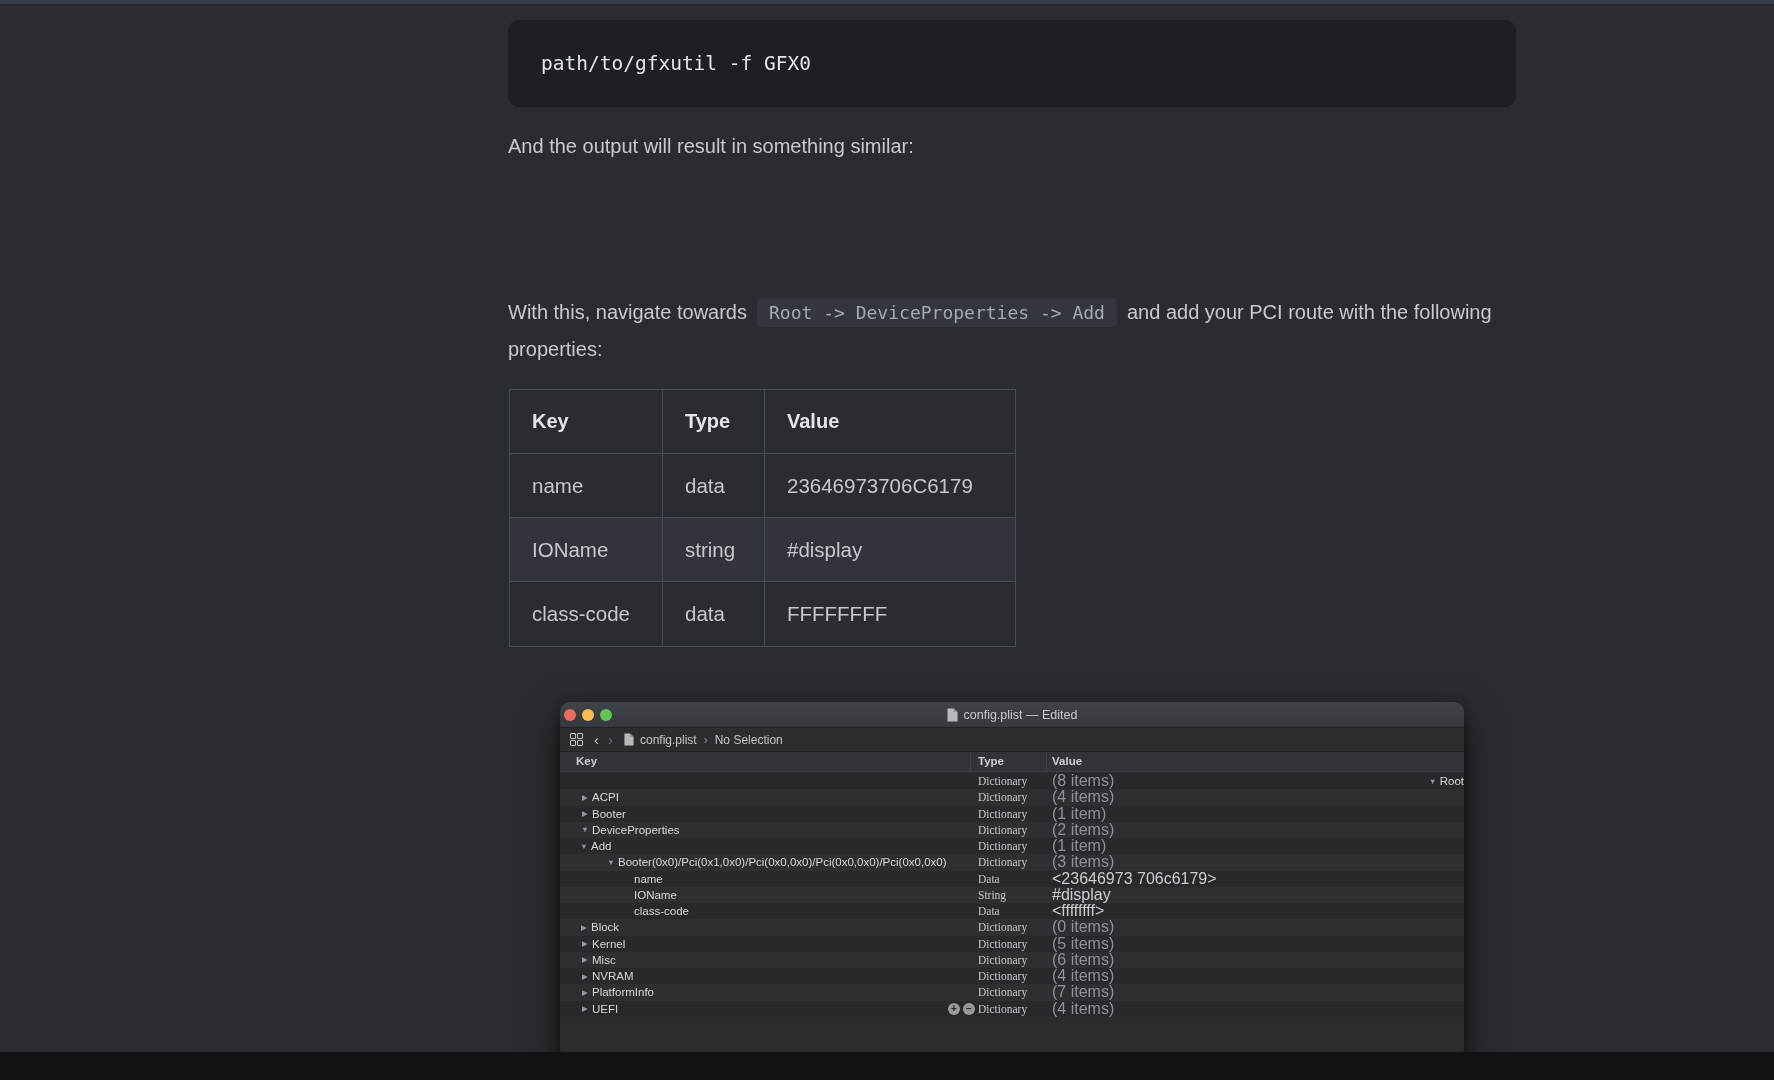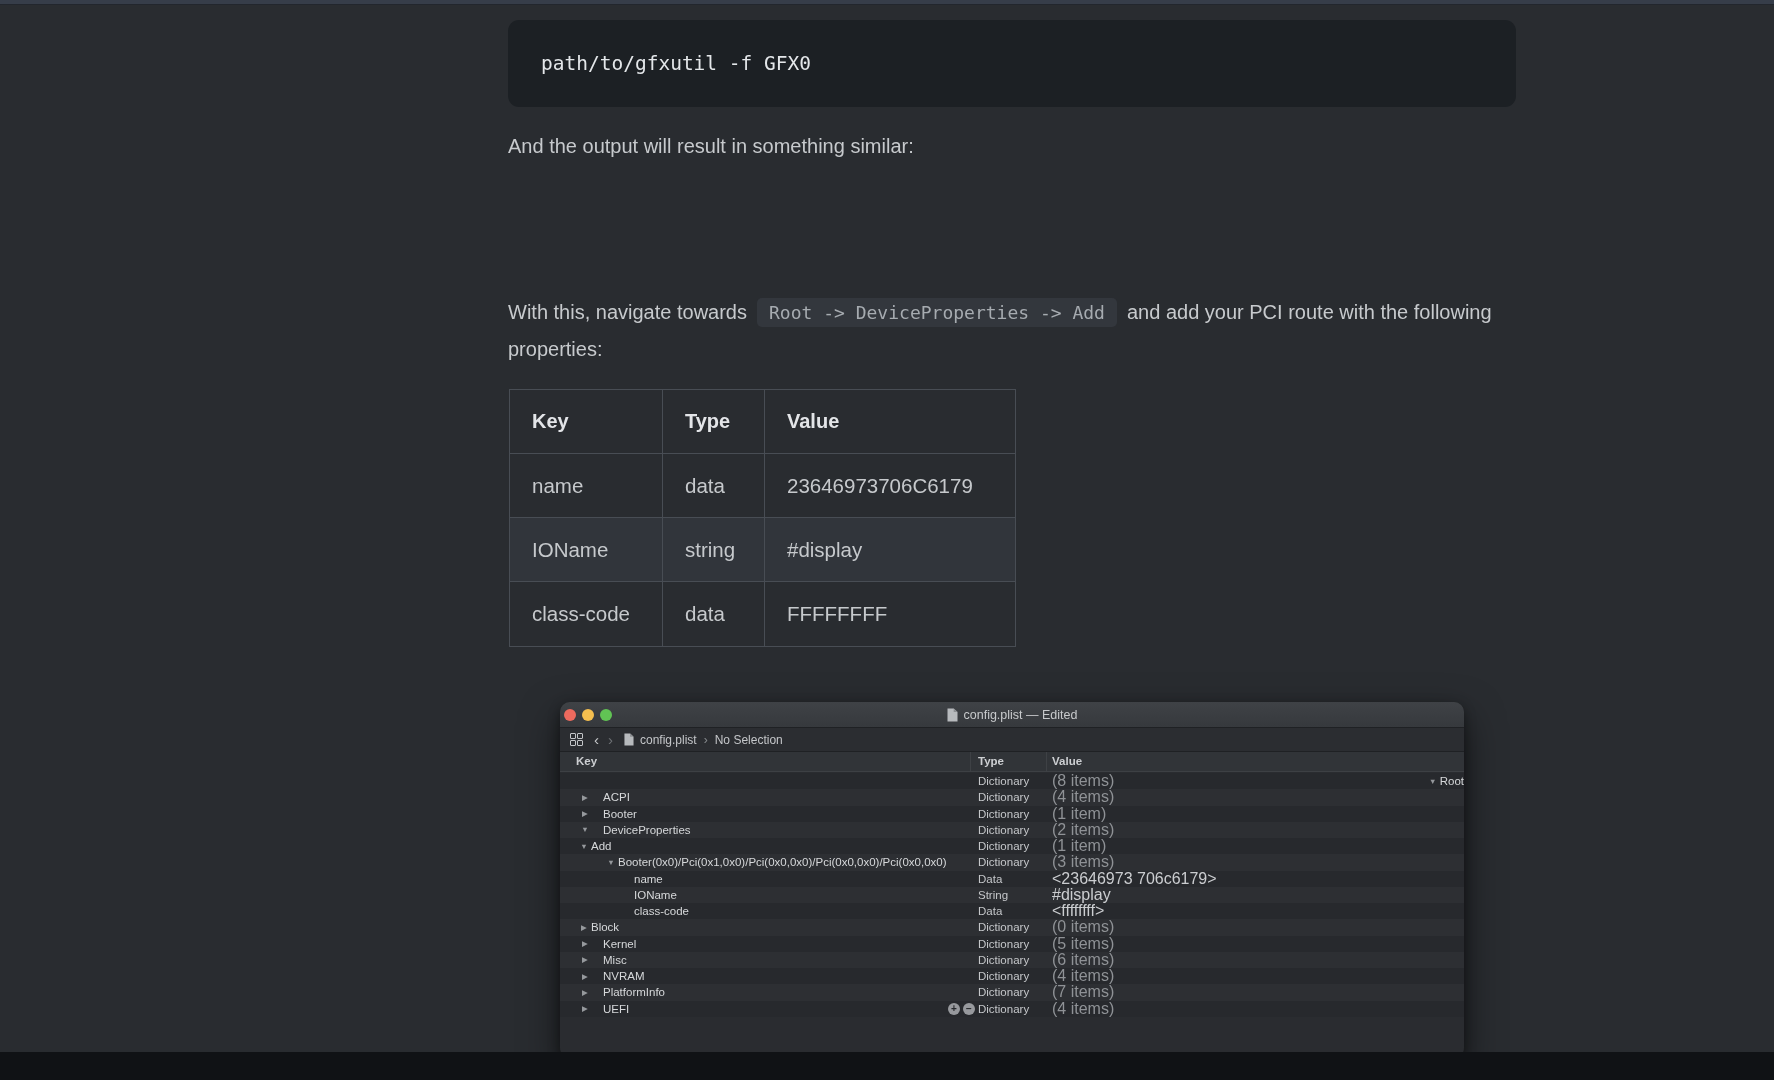--- a/index.html
+++ b/index.html
@@ -67,24 +67,24 @@
   .colheader .ch-value { position:absolute; left:492px; top:3px; }
   .colheader .vline { position:absolute; top:0; width:1px; height:20px; background:#3e4145; }
   .colheader .v1 { left:410px; } .colheader .v2 { left:486px; }
 
   .prows { position:absolute; left:0; top:71px; width:100%; }
   .prow { position:relative; height:16.26px; display:flex; align-items:center; background:#27292d; }
   .prow:nth-child(even) { background:#2d2f33; }
   .disc { width:10px; font-size:7.5px; color:#95989c; text-align:center; margin-right:2px; flex:none; }
   .disc.open::before { content:"▼"; }
   .disc.closed::before { content:"▶"; }
-  .ind0 { padding-left:5px;justify-content:flex-end; } .ind1 { padding-left:20px;gap:11px; } .ind2 { padding-left:19px; }
+  .ind0 { padding-left:5px;justify-content:flex-end; } .ind1 { padding-left:20px; } .ind2 { padding-left:19px; }
   .ind3 { padding-left:46px; } .ind4 { padding-left:74px; }
   .pkey { font-size:11.5px; color:#d6d8da; white-space:nowrap; }
-  .ptype { position:absolute; left:418px; font-size:11.5px; color:#c5c7ca; }
+  .ptype { position:absolute; left:418px; font-size:11.5px; color:#c5c7ca;font-family:Liberation Serif, serif; }
   .pval { position:absolute; left:492px; font-size:16px; color:#cbcdd0; }
   .prow.dim .pval { color:#8f9296; }
   .rowbtn { position:absolute; top:2px; width:12px; height:12px; border-radius:50%; background:#97999d;
             color:#26282c; font-size:10px; font-weight:bold; line-height:12px; text-align:center; }
   .rowbtn.add { left:388px; } .rowbtn.remove { left:403px; }
 </style>
 </head>
 <body>
 
 <div class="stage">

